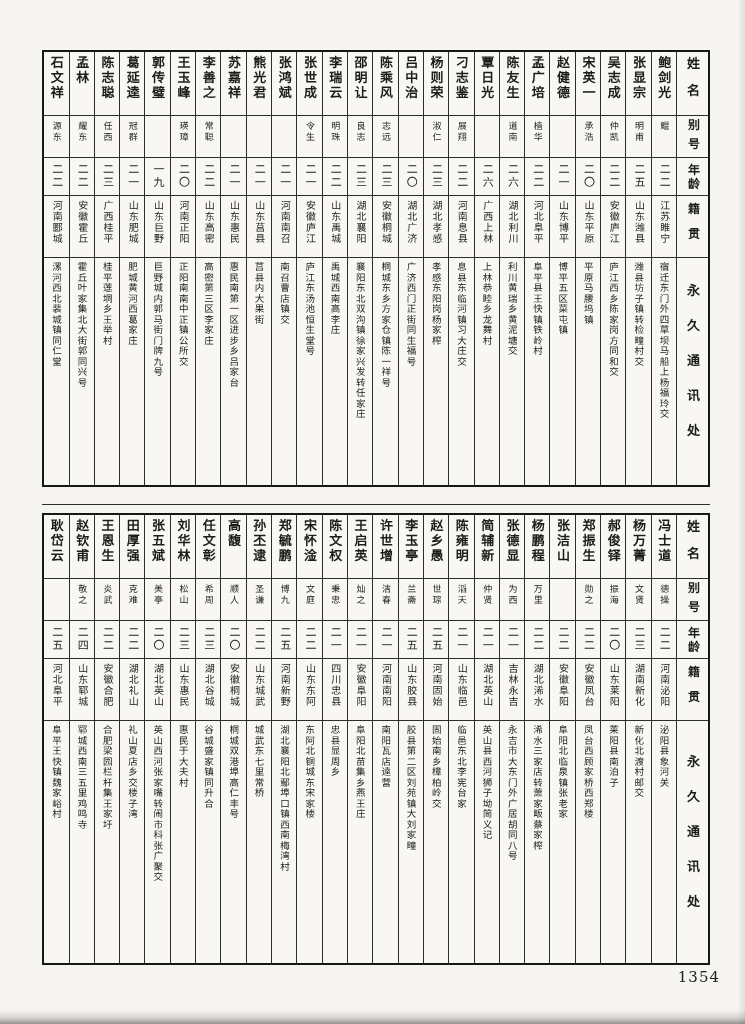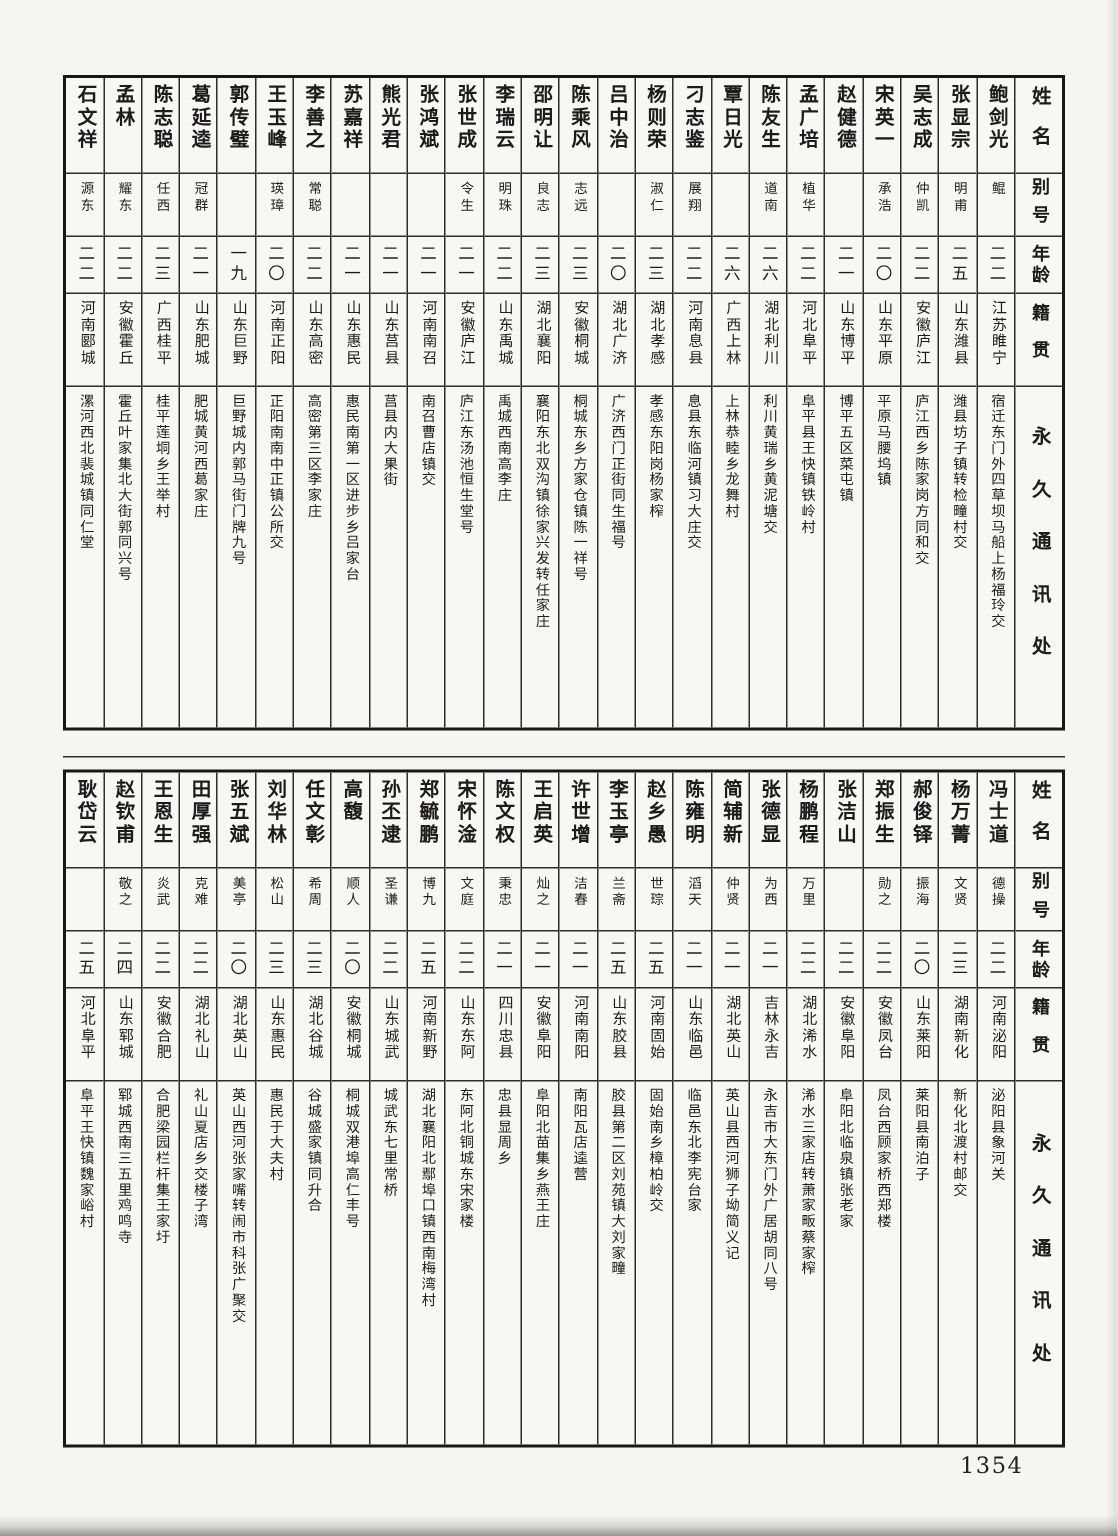--- a/index.html
+++ b/index.html
@@ -40,21 +40,21 @@
   .t-native{font-size:10px;letter-spacing:1px;padding-top:4px;}
   .t-addr{font-size:9.5px;letter-spacing:1px;padding-top:4px;}
 
   .hdr .cell{align-items:center;justify-content:center;}
   .h-name{font-size:13px;font-weight:700;letter-spacing:14px;text-indent:0;}
   .h-alias{font-size:12px;font-weight:700;letter-spacing:7px;}
   .h-age{font-size:12px;font-weight:700;letter-spacing:2px;}
   .h-native{font-size:12px;font-weight:700;letter-spacing:13px;}
   .h-addr{font-size:13px;font-weight:700;letter-spacing:22px;}
 
-  .page-number{position:absolute;left:640px;top:968px;width:80px;text-align:left;
+  .page-number{position:absolute;left:640px;top:968px;width:80px;text-align:right;
     font-family:"DejaVu Serif", serif;font-size:15px;letter-spacing:1px;color:#222;}
 </style>
 </head>
 <body>
 
 <div class="paper">
   <div class="roster roster-top" id="table-0">
       <div class="col hdr">
         <div class="cell c-name">
           <span class="vt h-name">姓名</span>

